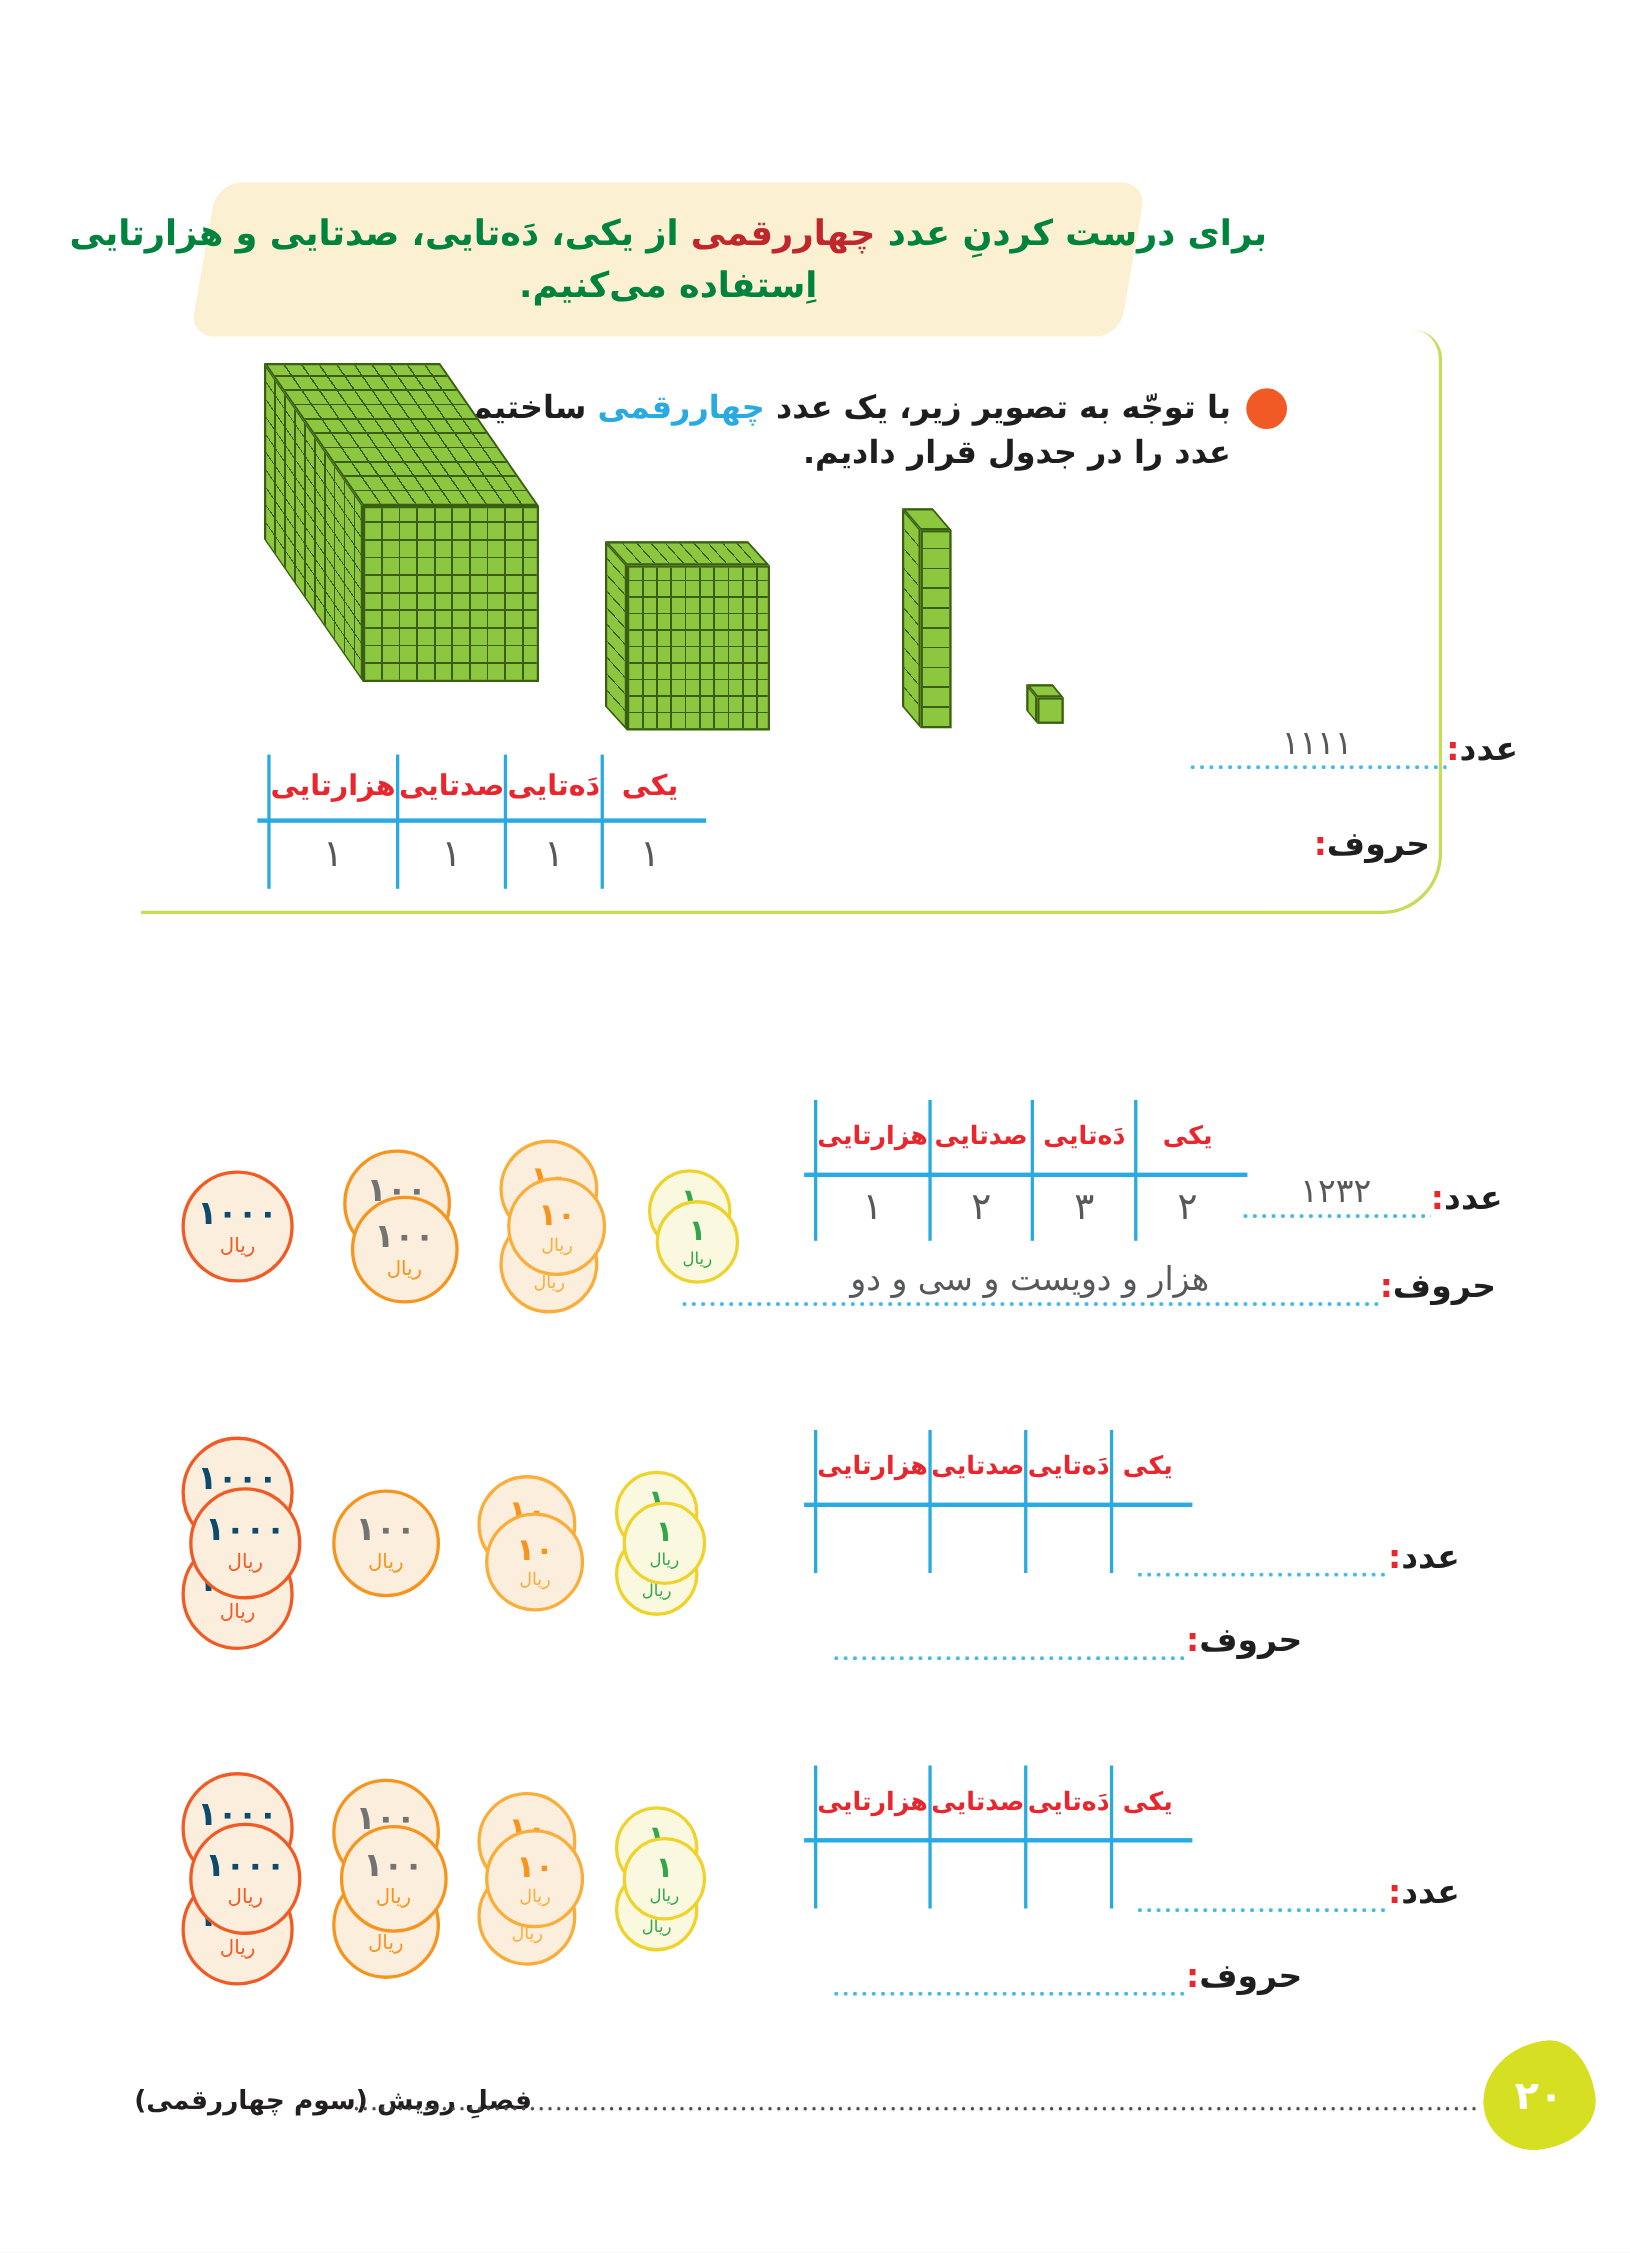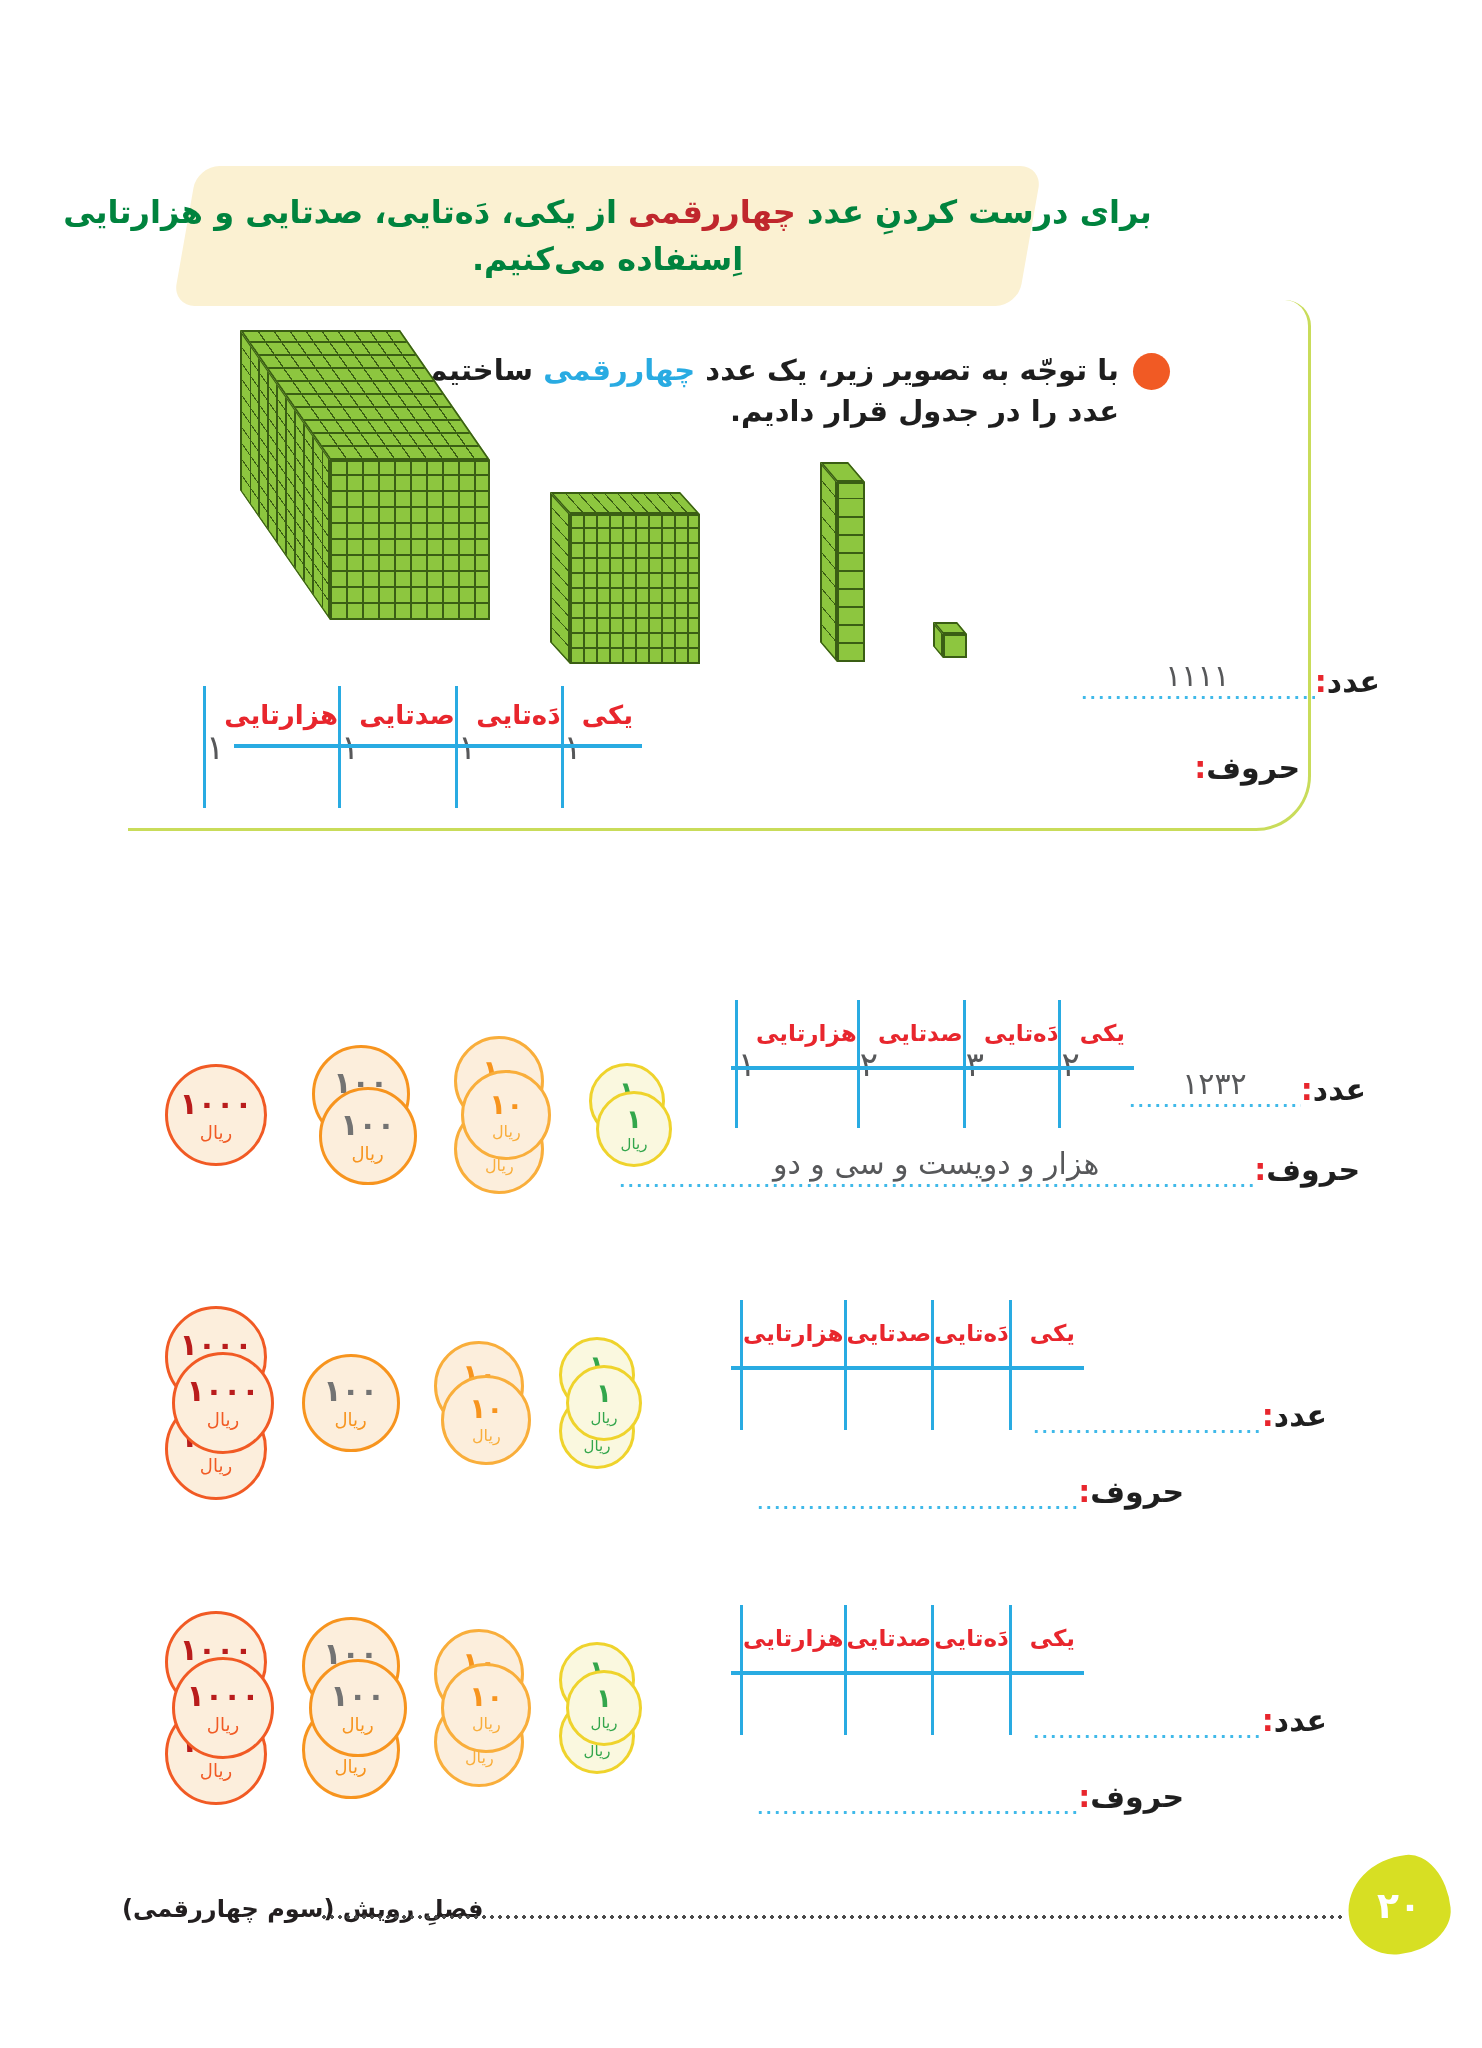--- a/index.html
+++ b/index.html
@@ -50,21 +50,21 @@
     background-image:repeating-linear-gradient(0deg,transparent 0 16.5px,#3A5E14 16.5px 18px);}
   .rod-top{left:0;top:0;width:28px;height:20px;transform:skewX(40.4deg);}
   .rod-left{left:0;top:0;width:17px;height:180px;transform:skewY(49.6deg);
     background-image:repeating-linear-gradient(0deg,transparent 0 16.5px,#3A5E14 16.5px 18px);}
   .unit-front{left:10px;top:12px;width:24px;height:24px;}
   .unit-top{left:0;top:0;width:24px;height:12px;transform:skewX(39.8deg);}
   .unit-left{left:0;top:0;width:10px;height:24px;transform:skewY(50.2deg);}
 
   
   .pvtable{position:absolute;direction:rtl;display:flex;}
-  .pvcol{flex:1;display:flex;flex-direction:row;justify-content:space-between;}
+  .pvcol{flex:1;display:flex;flex-direction:column;justify-content:space-between;}
   .pvcol:not(:last-child){border-left:3px solid #29ABE2;}
   .pvhead{display:flex;align-items:center;justify-content:center;color:#E8262D;font-weight:bold;white-space:nowrap;}
   .pvval{flex:1;display:flex;align-items:center;justify-content:center;color:#57585A;font-size:34px;}
   .pvhline{position:absolute;left:-9px;right:-9px;height:3.5px;background:#29ABE2;}
   .t1 .pvhead{height:58px;font-size:26px;}
   .t1 .pvhline{top:58px;}
   .t2 .pvhead{height:66px;font-size:23px;}
   .t2 .pvhline{top:66px;}
 
   
@@ -80,21 +80,21 @@
   
   .coinrow{position:absolute;display:flex;align-items:center;justify-content:space-between;}
   .stack{display:flex;flex-direction:column;align-items:center;}
   .coin{border-radius:50%;display:flex;flex-direction:column;align-items:center;justify-content:center;
         box-sizing:border-box;background:#FCEEDC;flex:0 0 auto;}
   .coin + .coin{margin-top:-56px;}
   .stack .coin:nth-child(even){transform:translateX(7px);}
   .cv{font-weight:bold;line-height:1;direction:rtl;}
   .cr{line-height:1;margin-top:5px;direction:rtl;}
   .coin.thousand{width:102px;height:102px;border:3.5px solid #F15A24;}
-  .coin.thousand .cv{color:#b91c1c;font-size:30px;}
+  .coin.thousand .cv{color:#0c4a6e;font-size:30px;}
   .coin.thousand .cr{color:#F15A24;font-size:18px;}
   .coin.hundred{width:98px;height:98px;border:3.5px solid #F7941E;}
   .coin.hundred .cv{color:#737373;font-size:30px;}
   .coin.hundred .cr{color:#F7941E;font-size:18px;}
   .coin.ten{width:90px;height:90px;border:3.5px solid #F9AE3B;}
   .coin.ten .cv{color:#F7941E;font-size:28px;}
   .coin.ten .cr{color:#F9AE3B;font-size:16px;}
   .coin.one{width:76px;height:76px;border:3px solid #EFD32C;background:#FAF8DF;}
   .coin.one .cv{color:#33A64C;font-size:26px;}
   .coin.one .cr{color:#33A64C;font-size:15px;}

